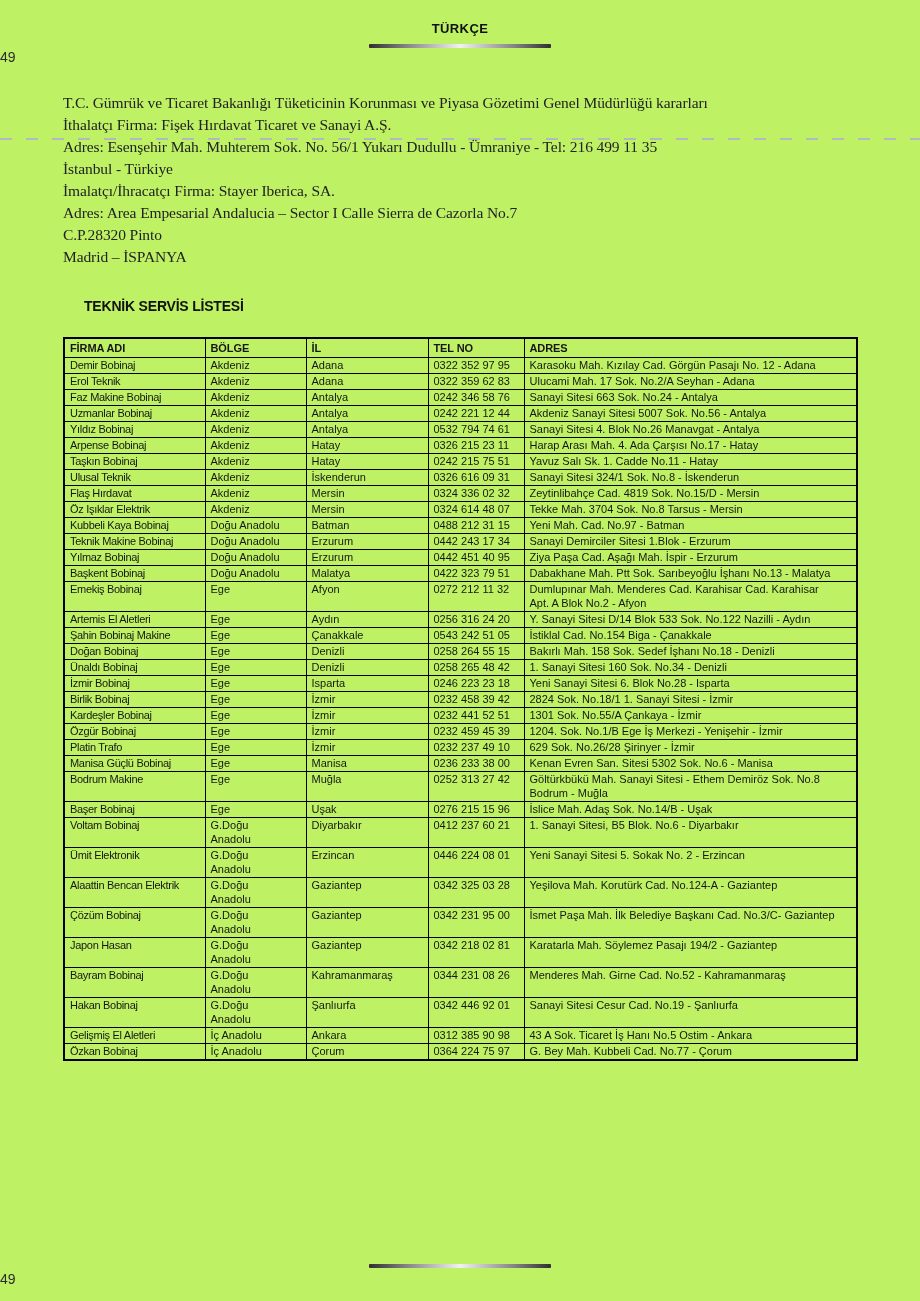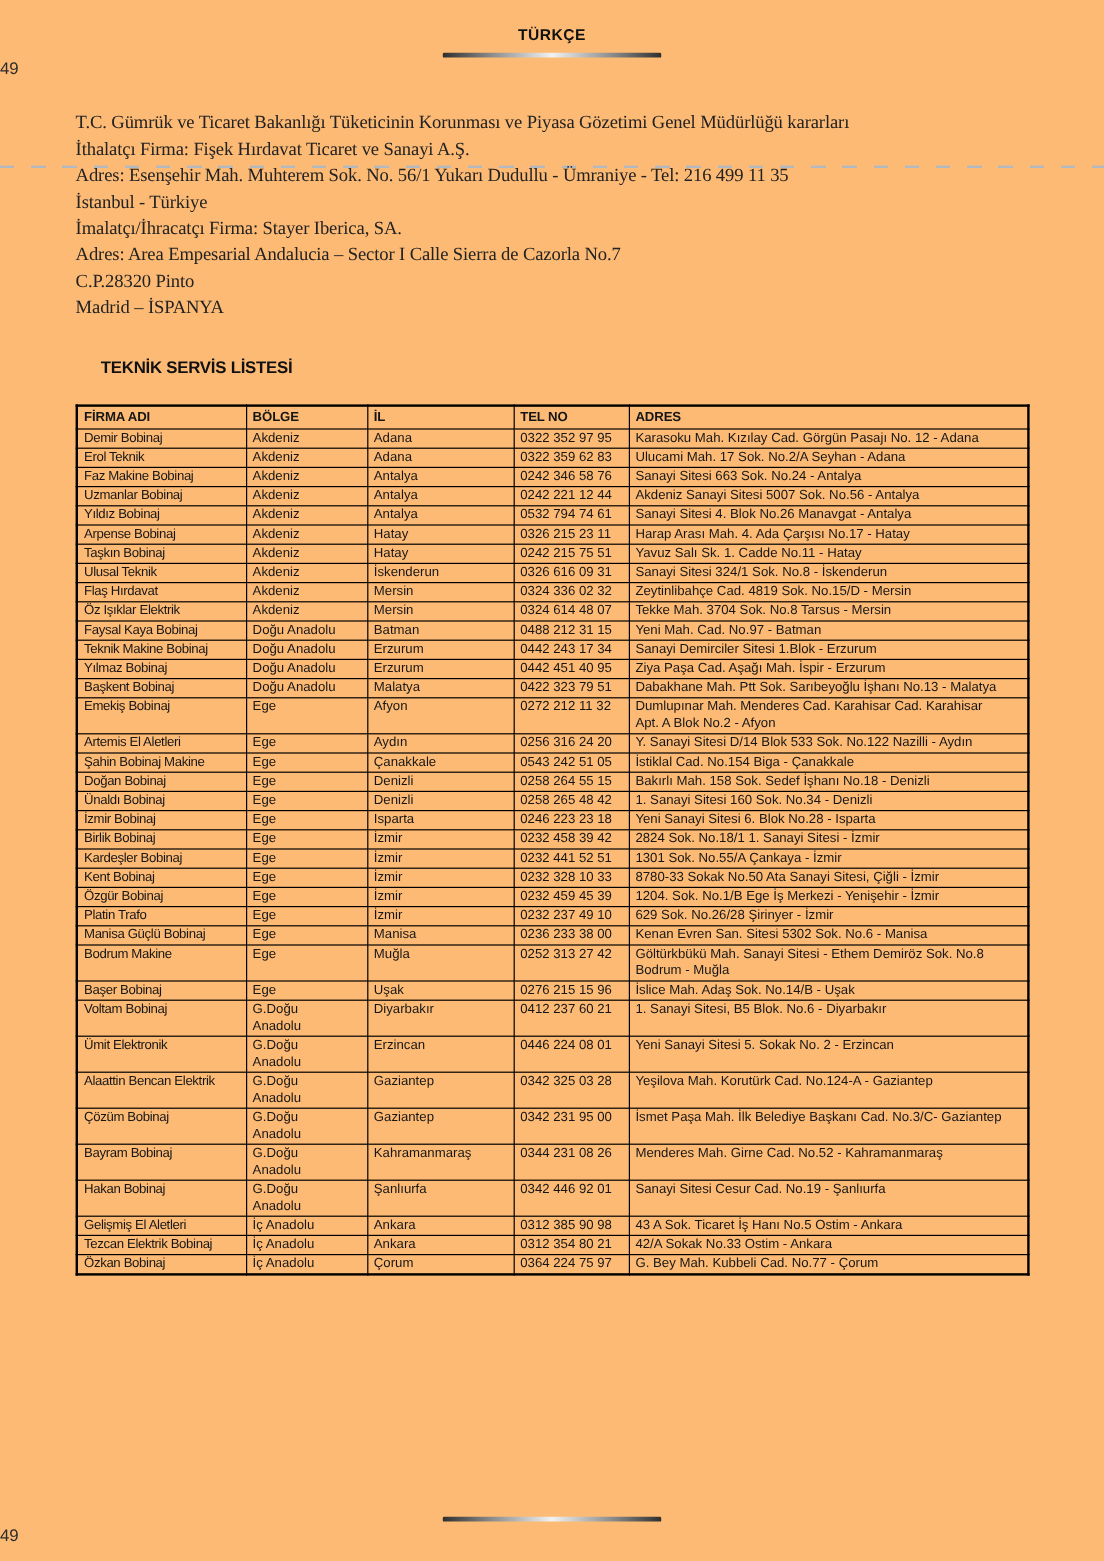--- a/index.html
+++ b/index.html
@@ -1,19 +1,19 @@
 <!DOCTYPE html>
 <html lang="tr"><head>
 <meta charset="utf-8">
 <style>
   html,body { margin:0; padding:0; background:#ffffff; }
   .page {
     position:relative;
     width:920px; height:1301px;
-    background:#fdba74;
+    background:#bef264;
     font-family:"Liberation Sans", sans-serif;
     color:#1c1c1c;
     overflow:hidden;
   }
 
   
   .lang-label {
     position:absolute; top:21px; left:0; right:0;
     text-align:center; font-size:13px; font-weight:bold;
     letter-spacing:0.4px; color:#111;
@@ -180,21 +180,21 @@
       <td>Zeytinlibahçe Cad. 4819 Sok. No.15/D - Mersin</td>
     </tr>
         <tr>
       <td class="c-firma">Öz Işıklar Elektrik</td>
       <td>Akdeniz</td>
       <td>Mersin</td>
       <td>0324 614 48 07</td>
       <td>Tekke Mah. 3704 Sok. No.8 Tarsus - Mersin</td>
     </tr>
         <tr>
-      <td class="c-firma">Faysal Kaya Bobinaj</td>
+      <td class="c-firma">Kubbeli Kaya Bobinaj</td>
       <td>Doğu Anadolu</td>
       <td>Batman</td>
       <td>0488 212 31 15</td>
       <td>Yeni Mah. Cad. No.97 - Batman</td>
     </tr>
         <tr>
       <td class="c-firma">Teknik Makine Bobinaj</td>
       <td>Doğu Anadolu</td>
       <td>Erzurum</td>
       <td>0442 243 17 34</td>
@@ -265,27 +265,20 @@
       <td>2824 Sok. No.18/1 1. Sanayi Sitesi - İzmir</td>
     </tr>
         <tr>
       <td class="c-firma">Kardeşler Bobinaj</td>
       <td>Ege</td>
       <td>İzmir</td>
       <td>0232 441 52 51</td>
       <td>1301 Sok. No.55/A Çankaya - İzmir</td>
     </tr>
         <tr>
-      <td class="c-firma">Kent Bobinaj</td>
-      <td>Ege</td>
-      <td>İzmir</td>
-      <td>0232 328 10 33</td>
-      <td>8780-33 Sokak No.50 Ata Sanayi Sitesi, Çiğli - İzmir</td>
-    </tr>
-        <tr>
       <td class="c-firma">Özgür Bobinaj</td>
       <td>Ege</td>
       <td>İzmir</td>
       <td>0232 459 45 39</td>
       <td>1204. Sok. No.1/B Ege İş Merkezi - Yenişehir - İzmir</td>
     </tr>
         <tr>
       <td class="c-firma">Platin Trafo</td>
       <td>Ege</td>
       <td>İzmir</td>
@@ -338,20 +331,28 @@
       <td>0342 325 03 28</td>
       <td>Yeşilova Mah. Korutürk Cad. No.124-A - Gaziantep</td>
     </tr>
         <tr>
       <td class="c-firma">Çözüm Bobinaj</td>
       <td>G.Doğu
 Anadolu</td>
       <td>Gaziantep</td>
       <td>0342 231 95 00</td>
       <td>İsmet Paşa Mah. İlk Belediye Başkanı Cad. No.3/C- Gaziantep</td>
+    </tr>
+        <tr>
+      <td class="c-firma">Japon Hasan</td>
+      <td>G.Doğu
+Anadolu</td>
+      <td>Gaziantep</td>
+      <td>0342 218 02 81</td>
+      <td>Karatarla Mah. Söylemez Pasajı 194/2 - Gaziantep</td>
     </tr>
         <tr>
       <td class="c-firma">Bayram Bobinaj</td>
       <td>G.Doğu
 Anadolu</td>
       <td>Kahramanmaraş</td>
       <td>0344 231 08 26</td>
       <td>Menderes Mah. Girne Cad. No.52 - Kahramanmaraş</td>
     </tr>
         <tr>
@@ -363,27 +364,20 @@
       <td>Sanayi Sitesi Cesur Cad. No.19 - Şanlıurfa</td>
     </tr>
         <tr>
       <td class="c-firma">Gelişmiş El Aletleri</td>
       <td>İç Anadolu</td>
       <td>Ankara</td>
       <td>0312 385 90 98</td>
       <td>43 A Sok. Ticaret İş Hanı No.5 Ostim - Ankara</td>
     </tr>
         <tr>
-      <td class="c-firma">Tezcan Elektrik Bobinaj</td>
-      <td>İç Anadolu</td>
-      <td>Ankara</td>
-      <td>0312 354 80 21</td>
-      <td>42/A Sokak No.33 Ostim - Ankara</td>
-    </tr>
-        <tr>
       <td class="c-firma">Özkan Bobinaj</td>
       <td>İç Anadolu</td>
       <td>Çorum</td>
       <td>0364 224 75 97</td>
       <td>G. Bey Mah. Kubbeli Cad. No.77 - Çorum</td>
     </tr>
       </tbody>
   </table>
 
   <div class="rule footer"></div>

